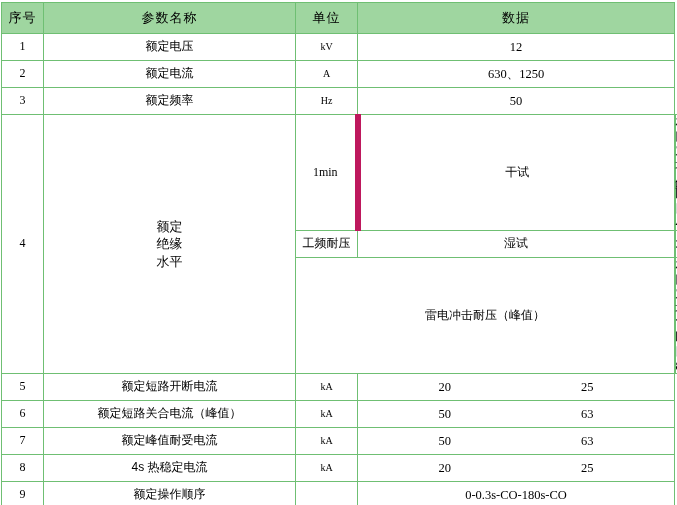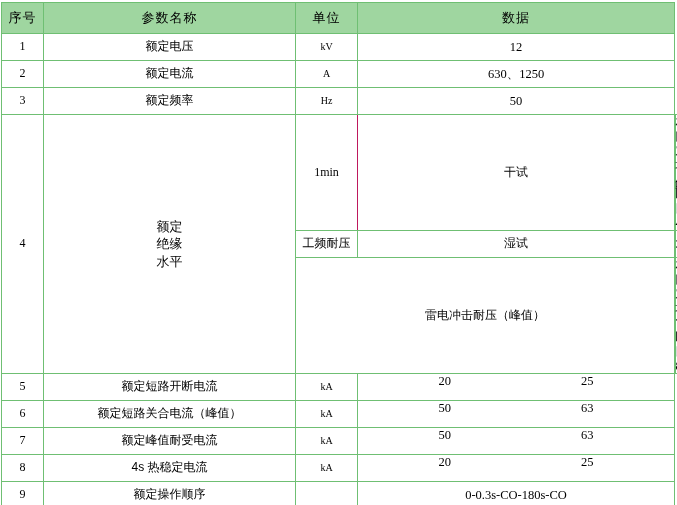--- a/index.html
+++ b/index.html
@@ -40,21 +40,21 @@
   .unit{font-family:Liberation Serif, serif;font-size:10px;}
   .lbl{font-size:12px;}
   .rot{
     line-height:1.35;
     font-size:13px;
   }
   .c-seq{width:42px;}
   .c-name{width:252px;}
   .c-unit{width:62px;}
   .c-data{width:317px;}
-  .pairwrap{display:flex;width:100%;height:100%;gap:45px;}
+  .pairwrap{display:flex;width:100%;height:100%;align-items:center;gap:45px;}
   .pairwrap > span{flex:1;text-align:center;}
   .pl{padding-left:38px;}
   .pr{padding-right:38px;}
 </style>
 </head>
 <body>
 
 <table>
   <colgroup>
     <col class="c-seq">
@@ -91,21 +91,21 @@
       <td class="val">50</td>
     </tr>
 
     <tr>
       <td class="num" rowspan="3">4</td>
       <td class="rot" rowspan="3" style="width:46px;">
         <div>额定</div>
         <div>绝缘</div>
         <div>水平</div>
       </td>
-      <td class="num" style="width:122px;border-right:1px solid #be185d;">1min</td>
+      <td class="num" style="width:122px;border-right:6px solid #be185d;">1min</td>
       <td class="lbl" style="width:62px;">干试</td>
       <td class="unit" rowspan="2">kV</td>
       <td class="val">相间、对地 42/ 断口 48</td>
     </tr>
     <tr>
       <td class="lbl">工频耐压</td>
       <td class="lbl">湿试</td>
       <td class="val">34</td>
     </tr>
     <tr>

